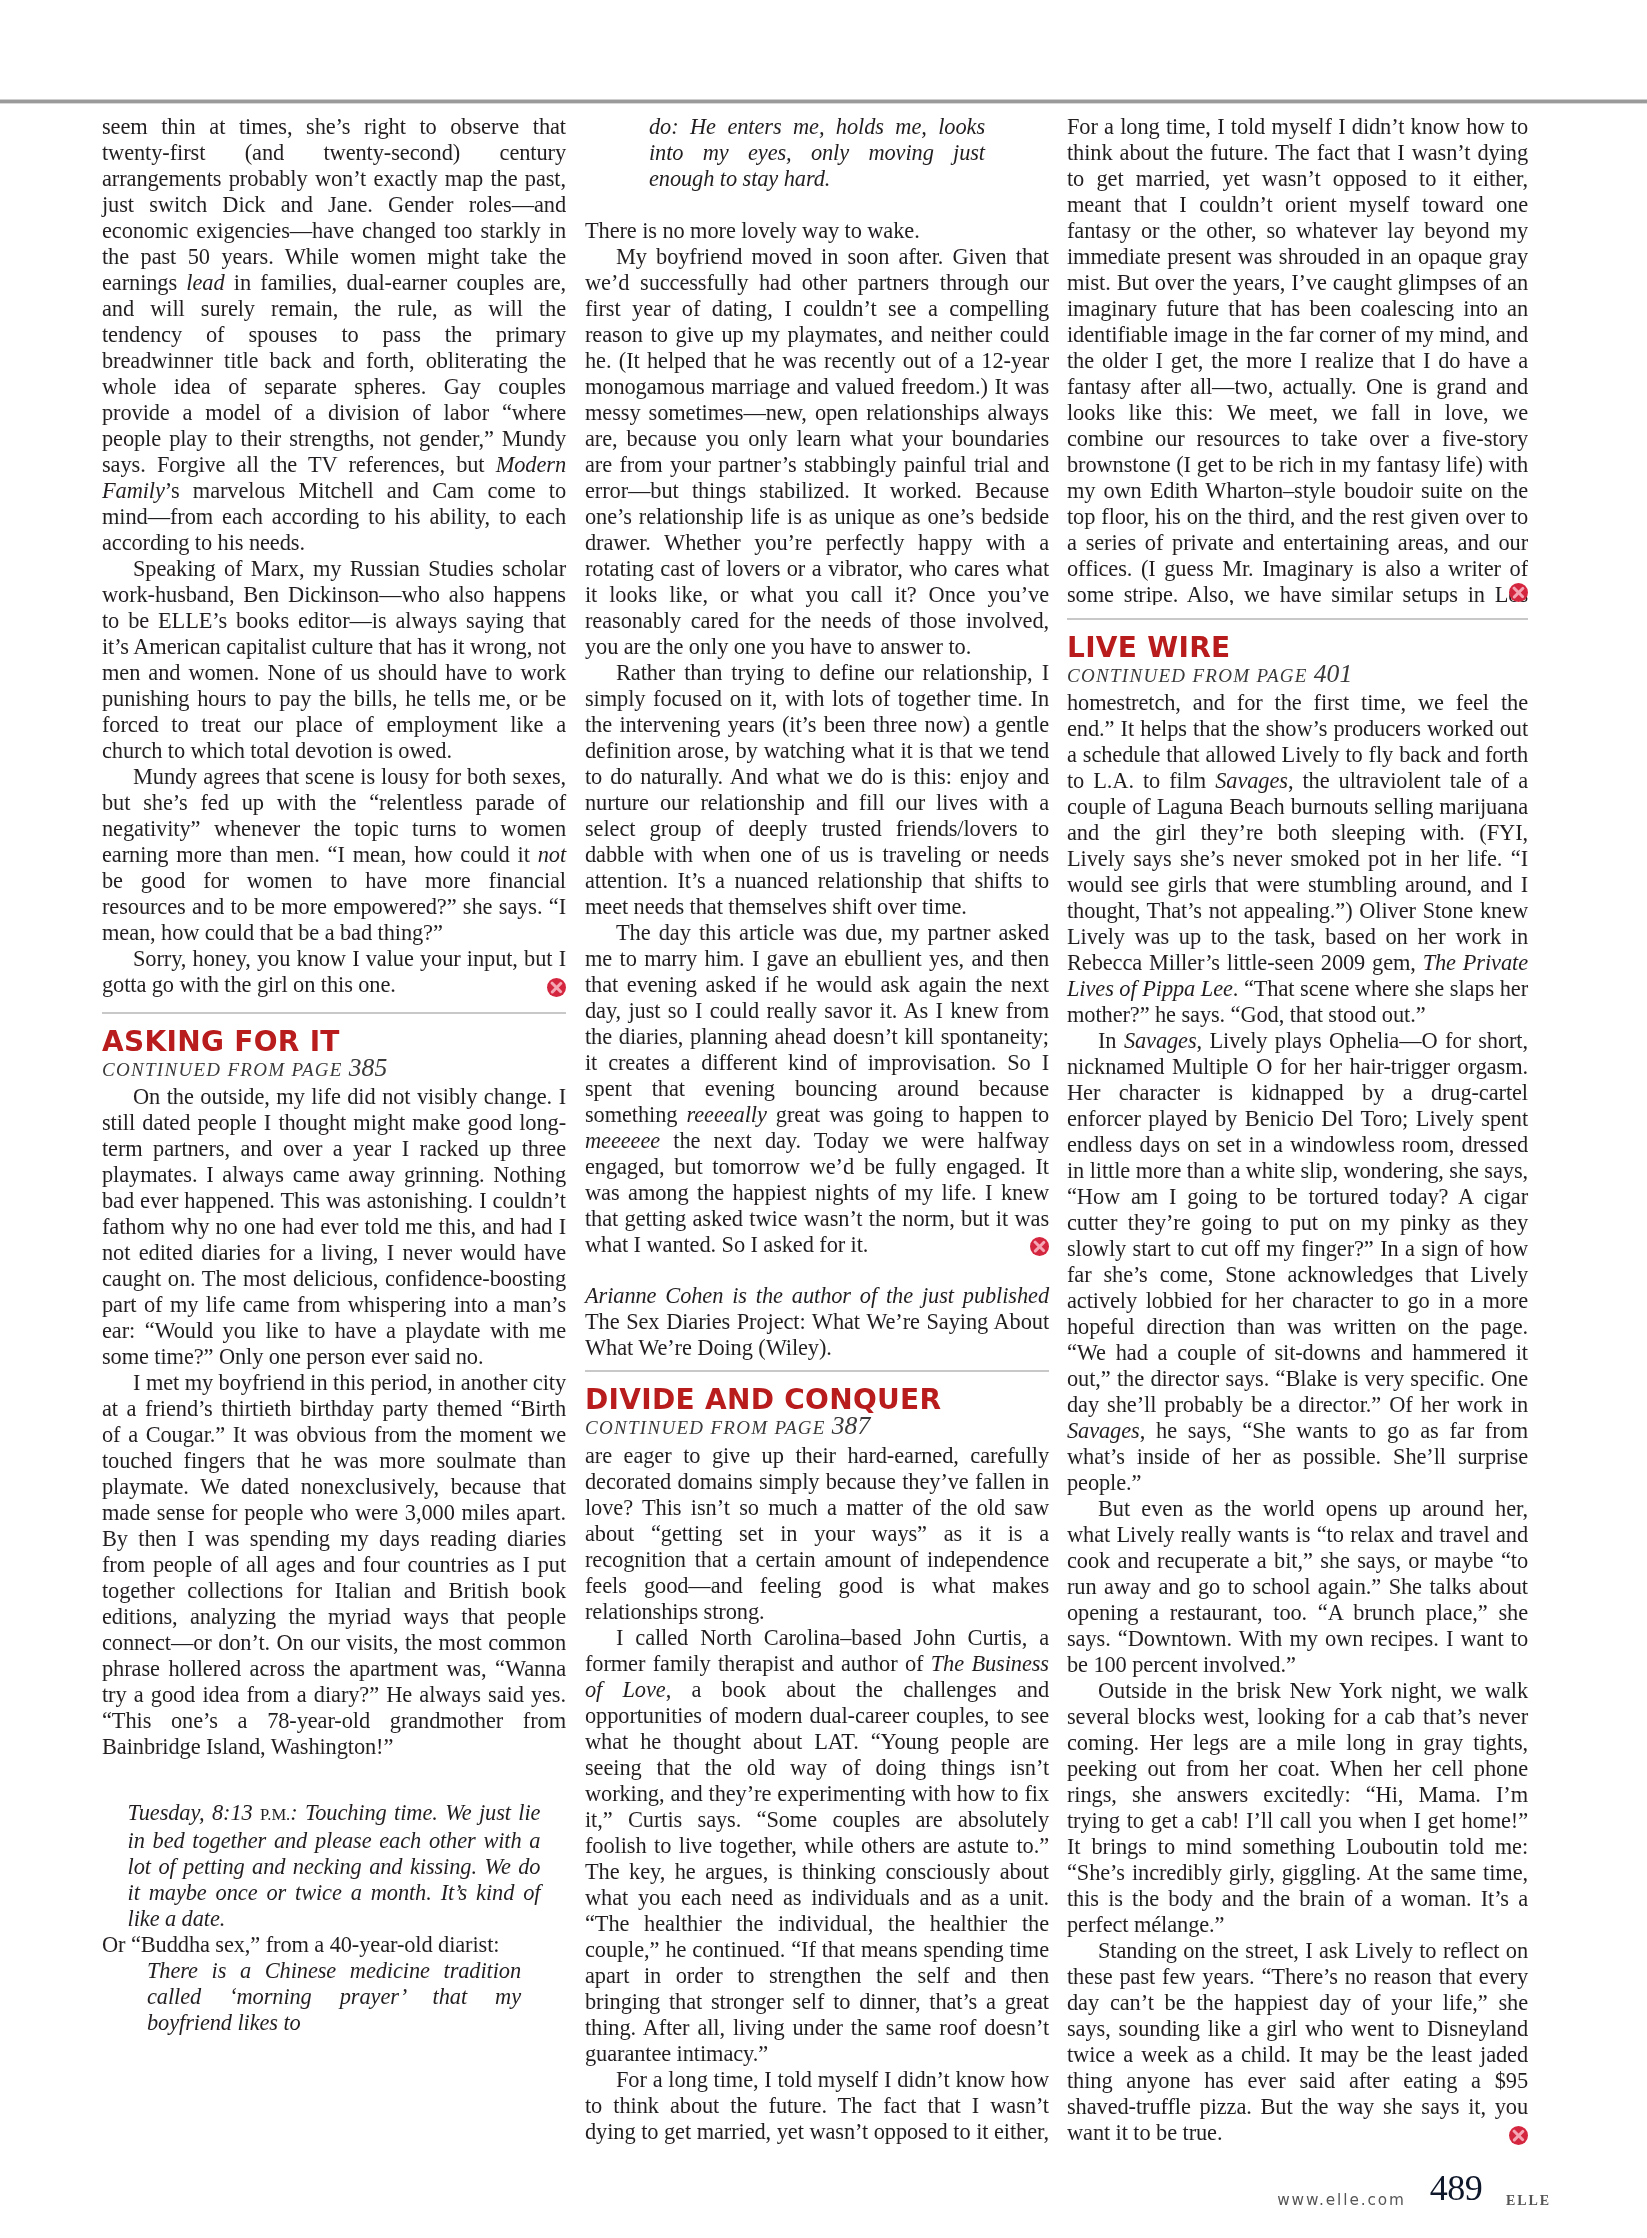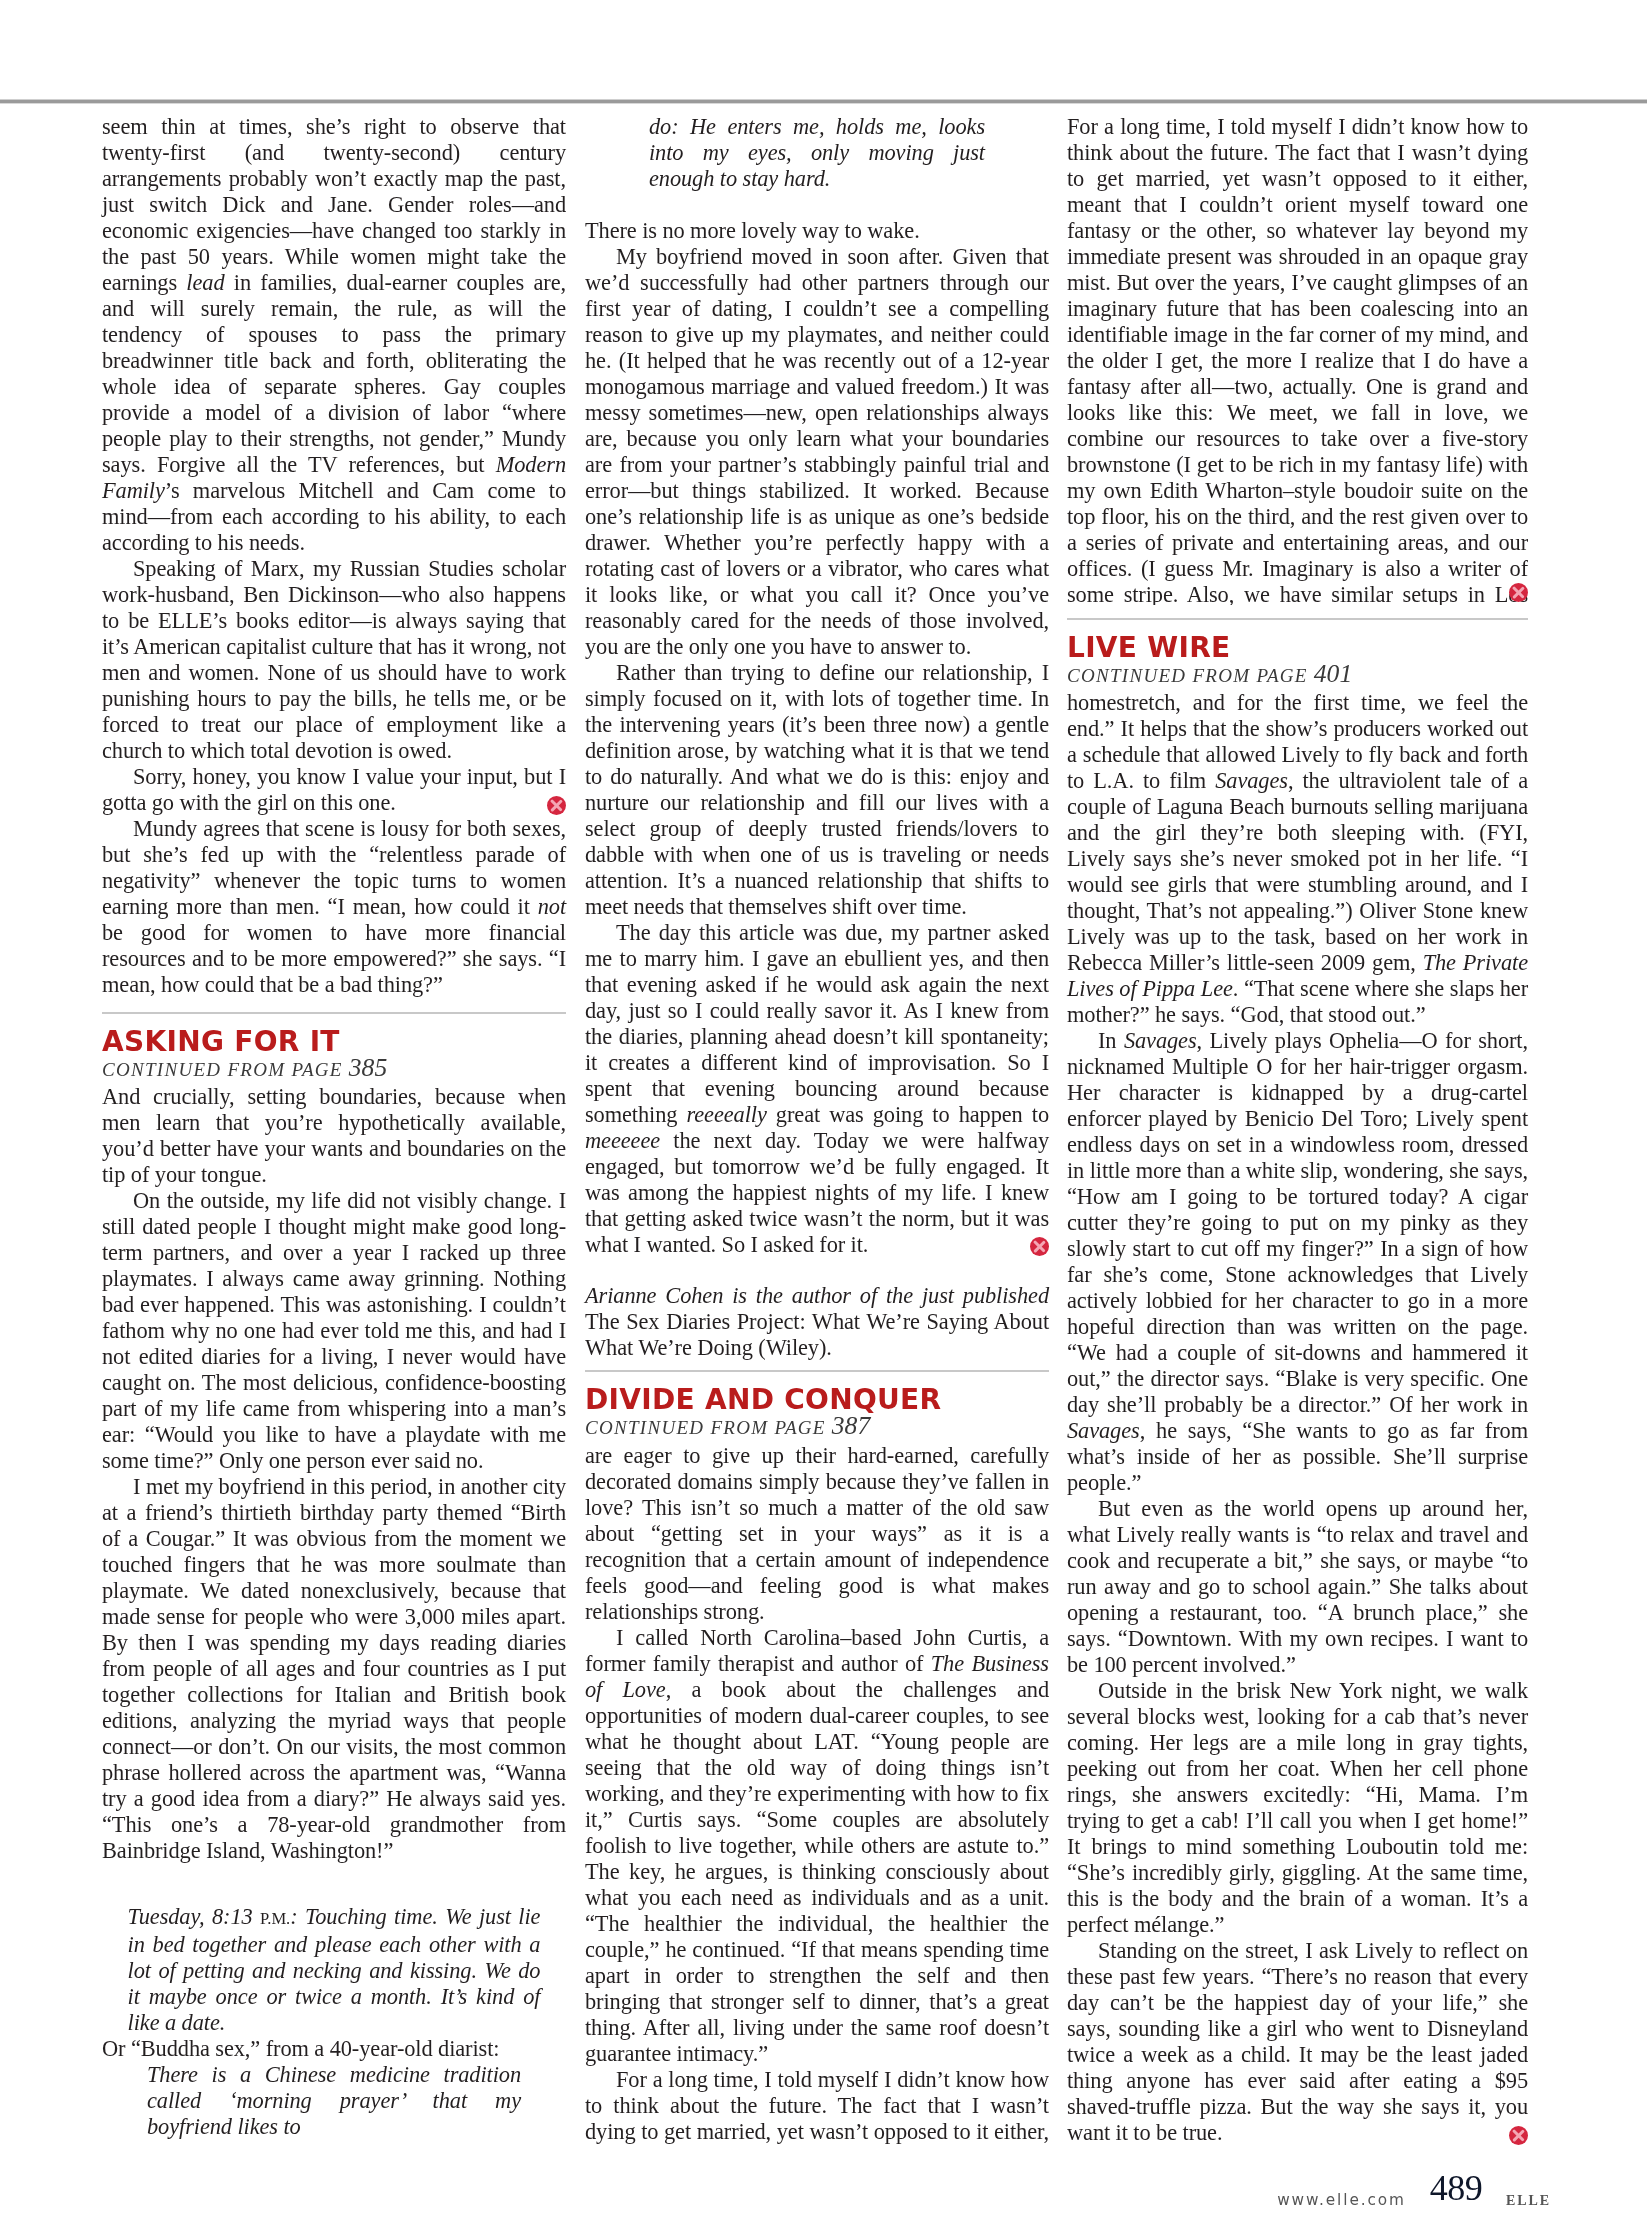--- a/index.html
+++ b/index.html
@@ -36,27 +36,26 @@
   .footer-brand { font-family: "Liberation Serif", serif; font-weight: bold; font-size: 14px; letter-spacing: 1.9px; color: #555; }
 </style>
 </head>
 <body>
 
 <div class="top-rule"></div>
 
 <div class="col col-left body-text">
   <p class="noindent"><span>seem thin at times, she’s right to observe that twenty-first (and twenty-second) century arrangements probably won’t exactly map the past, just switch Dick and Jane. Gender roles—and economic exigencies—have changed too starkly in the past 50 years. While women might take the earnings </span><em>lead</em><span> in families, dual-earner couples are, and will surely remain, the rule, as will the tendency of spouses to pass the primary breadwinner title back and forth, obliterating the whole idea of separate spheres. Gay couples provide a model of a division of labor “where people play to their strengths, not gender,” Mundy says. Forgive all the TV references, but </span><em>Modern Family</em><span>’s marvelous Mitchell and Cam come to mind—from each according to his ability, to each according to his needs.</span></p>
   <p class="indent">Speaking of Marx, my Russian Studies scholar work-husband, Ben Dickinson—who also happens to be ELLE’s books editor—is always saying that it’s American capitalist culture that has it wrong, not men and women. None of us should have to work punishing hours to pay the bills, he tells me, or be forced to treat our place of employment like a church to which total devotion is owed.</p>
+  <p class="indent"><span>Mundy agrees that scene is lousy for both sexes, but she’s fed up with the “relentless parade of negativity” whenever the topic turns to women earning more than men. “I mean, how could it </span><em>not</em><span> be good for women to have more financial resources and to be more empowered?” she says. “I mean, how could that be a bad thing?”</span></p>
   <p class="indent end-line"><span>Sorry, honey, you know I value your input, but I gotta go with the girl on this one.</span><span class="end-mark"></span></p>
-  <p class="indent"><span>Mundy agrees that scene is lousy for both sexes, but she’s fed up with the “relentless parade of negativity” whenever the topic turns to women earning more than men. “I mean, how could it </span><em>not</em><span> be good for women to have more financial resources and to be more empowered?” she says. “I mean, how could that be a bad thing?”</span></p>
 
   <div class="section-rule" style="margin-top:14px;"></div>
   <div class="section-head">ASKING FOR IT</div>
   <div class="continued"><span class="cap">CONTINUED FROM PAGE</span> <span class="pg">385</span></div>
-  <p class="noindent">And crucially, setting boundaries, because when men learn that you’re hypothetically available, you’d better have your wants and boundaries on the tip of your tongue.</p>
   <p class="indent">On the outside, my life did not visibly change. I still dated people I thought might make good long-term partners, and over a year I racked up three playmates. I always came away grinning. Nothing bad ever happened. This was astonishing. I couldn’t fathom why no one had ever told me this, and had I not edited diaries for a living, I never would have caught on. The most delicious, confidence-boosting part of my life came from whispering into a man’s ear: “Would you like to have a playdate with me some time?” Only one person ever said no.</p>
   <p class="indent">I met my boyfriend in this period, in another city at a friend’s thirtieth birthday party themed “Birth of a Cougar.” It was obvious from the moment we touched fingers that he was more soulmate than playmate. We dated nonexclusively, because that made sense for people who were 3,000 miles apart. By then I was spending my days reading diaries from people of all ages and four countries as I put together collections for Italian and British book editions, analyzing the myriad ways that people connect—or don’t. On our visits, the most common phrase hollered across the apartment was, “Wanna try a good idea from a diary?” He always said yes. “This one’s a 78-year-old grandmother from Bainbridge Island, Washington!”</p>
 
   <div class="gap-lg"></div>
   <p class="quote first"><span>Tuesday, 8:13 </span><span style="font-size:16.6px;font-style:normal;">P.M.</span><span>: Touching time. We just lie in bed together and please each other with a lot of petting and necking and kissing. We do it maybe once or twice a month. It’s kind of like a date.</span></p>
   <p class="quote-intro">Or “Buddha sex,” from a 40-year-old diarist:</p>
   <p class="quote" style="padding:0 45px;">There is a Chinese medicine tradition called ‘morning prayer’ that my boyfriend likes to</p>
 </div>
 
 <div class="col col-mid body-text">

